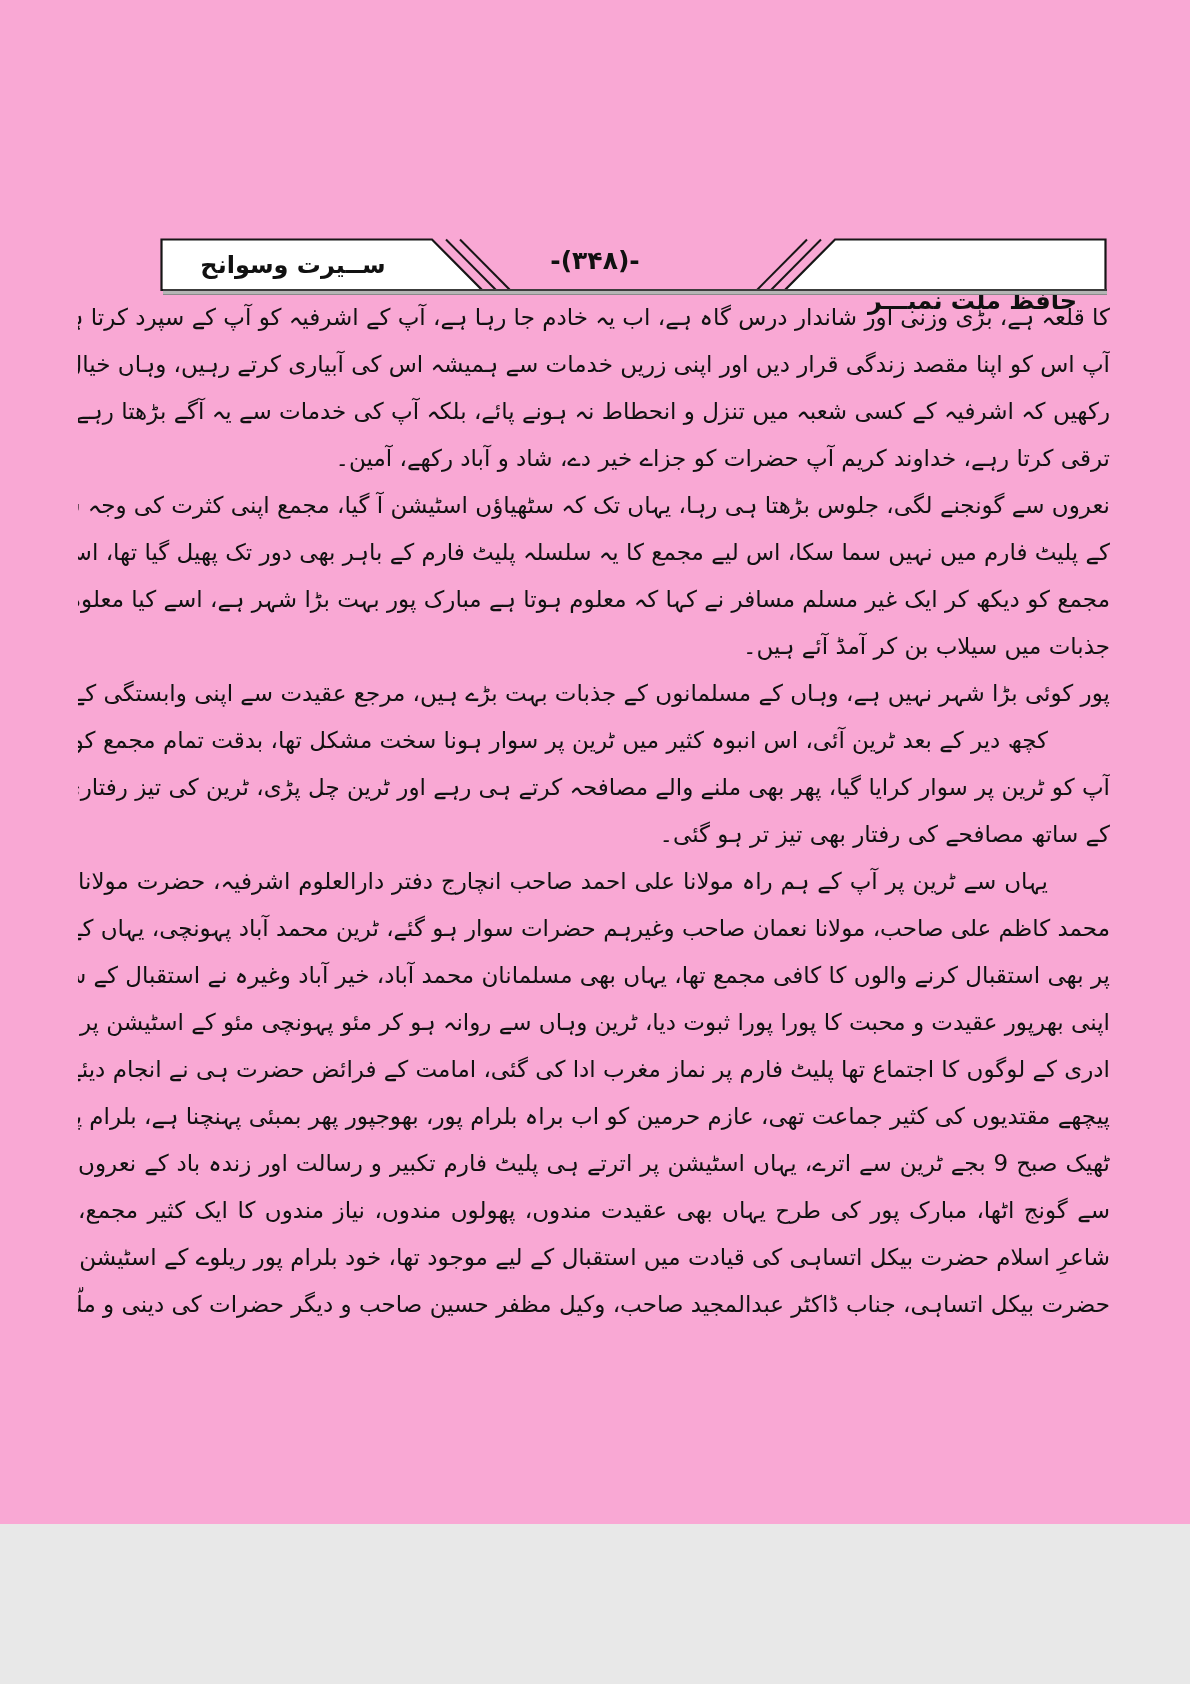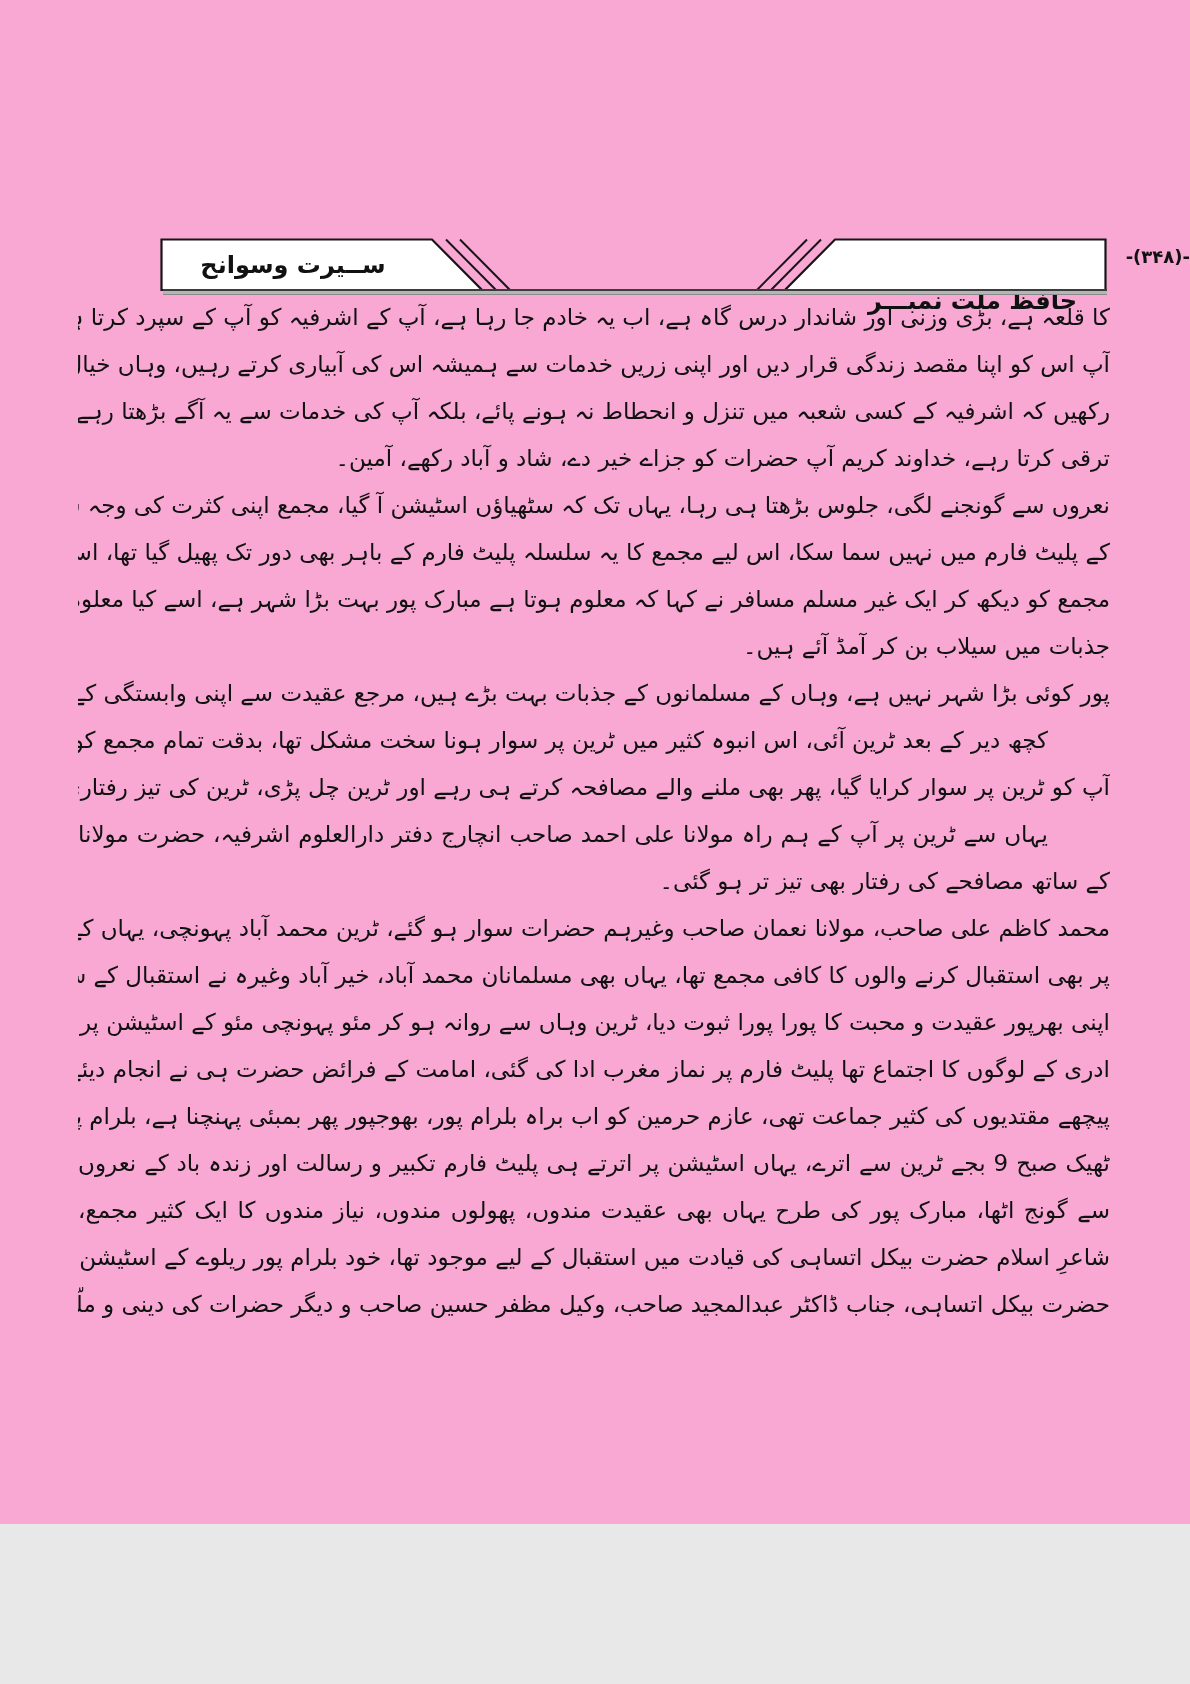--- a/index.html
+++ b/index.html
@@ -37,21 +37,22 @@
     text-align: center;
   }
   .banner-left  .banner-caption { left: 8px;  width: 250px; }
   .banner-right .banner-caption { left: 95px; width: 245px; margin-top: 36px; }
 
   .page-number {
     position: absolute;
     top: 246px;
     left: 0;
     width: 1190px;
-    font-size: 18px;
+    text-align: center;
+    font-size: 25px;
     font-weight: bold;
     letter-spacing: 1px;
     direction: rtl;
   }
 
   .double-rule {
     position: absolute;
     top: 289px;
     left: 163px;
     width: 944px;
@@ -120,22 +121,22 @@
       <div class="body-line" dir="rtl">آپ اس کو اپنا مقصد زندگی قرار دیں اور اپنی زریں خدمات سے ہمیشہ اس کی آبیاری کرتے رہیں، وہاں خیال</div>
       <div class="body-line" dir="rtl">رکھیں کہ اشرفیہ کے کسی شعبہ میں تنزل و انحطاط نہ ہونے پائے، بلکہ آپ کی خدمات سے یہ آگے بڑھتا رہے،</div>
       <div class="body-line short" dir="rtl">ترقی کرتا رہے، خداوند کریم آپ حضرات کو جزاے خیر دے، شاد و آباد رکھے، آمین۔</div>
       <div class="body-line" dir="rtl">نعروں سے گونجنے لگی، جلوس بڑھتا ہی رہا، یہاں تک کہ سٹھیاؤں اسٹیشن آ گیا، مجمع اپنی کثرت کی وجہ سے اسٹیشن</div>
       <div class="body-line" dir="rtl">کے پلیٹ فارم میں نہیں سما سکا، اس لیے مجمع کا یہ سلسلہ پلیٹ فارم کے باہر بھی دور تک پھیل گیا تھا، اس پر شکوہ</div>
       <div class="body-line" dir="rtl">مجمع کو دیکھ کر ایک غیر مسلم مسافر نے کہا کہ معلوم ہوتا ہے مبارک پور بہت بڑا شہر ہے، اسے کیا معلوم کہ مبارک</div>
       <div class="body-line short" dir="rtl">جذبات میں سیلاب بن کر آمڈ آئے ہیں۔</div>
       <div class="body-line" dir="rtl">پور کوئی بڑا شہر نہیں ہے، وہاں کے مسلمانوں کے جذبات بہت بڑے ہیں، مرجع عقیدت سے اپنی وابستگی کے</div>
       <div class="body-line indent" dir="rtl">کچھ دیر کے بعد ٹرین آئی، اس انبوہ کثیر میں ٹرین پر سوار ہونا سخت مشکل تھا، بدقت تمام مجمع کو ہٹا کر</div>
       <div class="body-line" dir="rtl">آپ کو ٹرین پر سوار کرایا گیا، پھر بھی ملنے والے مصافحہ کرتے ہی رہے اور ٹرین چل پڑی، ٹرین کی تیز رفتاری</div>
+      <div class="body-line short" dir="rtl">کے ساتھ مصافحے کی رفتار بھی تیز تر ہو گئی۔</div>
       <div class="body-line indent" dir="rtl">یہاں سے ٹرین پر آپ کے ہم راہ مولانا علی احمد صاحب انچارج دفتر دارالعلوم اشرفیہ، حضرت مولانا</div>
-      <div class="body-line short" dir="rtl">کے ساتھ مصافحے کی رفتار بھی تیز تر ہو گئی۔</div>
       <div class="body-line" dir="rtl">محمد کاظم علی صاحب، مولانا نعمان صاحب وغیرہم حضرات سوار ہو گئے، ٹرین محمد آباد پہونچی، یہاں کے اسٹیشن</div>
       <div class="body-line" dir="rtl">پر بھی استقبال کرنے والوں کا کافی مجمع تھا، یہاں بھی مسلمانان محمد آباد، خیر آباد وغیرہ نے استقبال کے سلسلے میں</div>
       <div class="body-line" dir="rtl">اپنی بھرپور عقیدت و محبت کا پورا پورا ثبوت دیا، ٹرین وہاں سے روانہ ہو کر مئو پہونچی مئو کے اسٹیشن پر بھی مئو اور</div>
       <div class="body-line" dir="rtl">ادری کے لوگوں کا اجتماع تھا پلیٹ فارم پر نماز مغرب ادا کی گئی، امامت کے فرائض حضرت ہی نے انجام دیئے،</div>
       <div class="body-line" dir="rtl">پیچھے مقتدیوں کی کثیر جماعت تھی، عازم حرمین کو اب براہ بلرام پور، بھوجپور پھر بمبئی پہنچنا ہے، بلرام پور اسٹیشن پر</div>
       <div class="body-line" dir="rtl">ٹھیک صبح 9 بجے ٹرین سے اترے، یہاں اسٹیشن پر اترتے ہی پلیٹ فارم تکبیر و رسالت اور زندہ باد کے نعروں</div>
       <div class="body-line" dir="rtl">سے گونج اٹھا، مبارک پور کی طرح یہاں بھی عقیدت مندوں، پھولوں مندوں، نیاز مندوں کا ایک کثیر مجمع،</div>
       <div class="body-line" dir="rtl">شاعرِ اسلام حضرت بیکل اتساہی کی قیادت میں استقبال کے لیے موجود تھا، خود بلرام پور ریلوے کے اسٹیشن ماسٹر</div>
       <div class="body-line" dir="rtl">حضرت بیکل اتساہی، جناب ڈاکٹر عبدالمجید صاحب، وکیل مظفر حسین صاحب و دیگر حضرات کی دینی و ملّی خدمات</div>
     </div>

